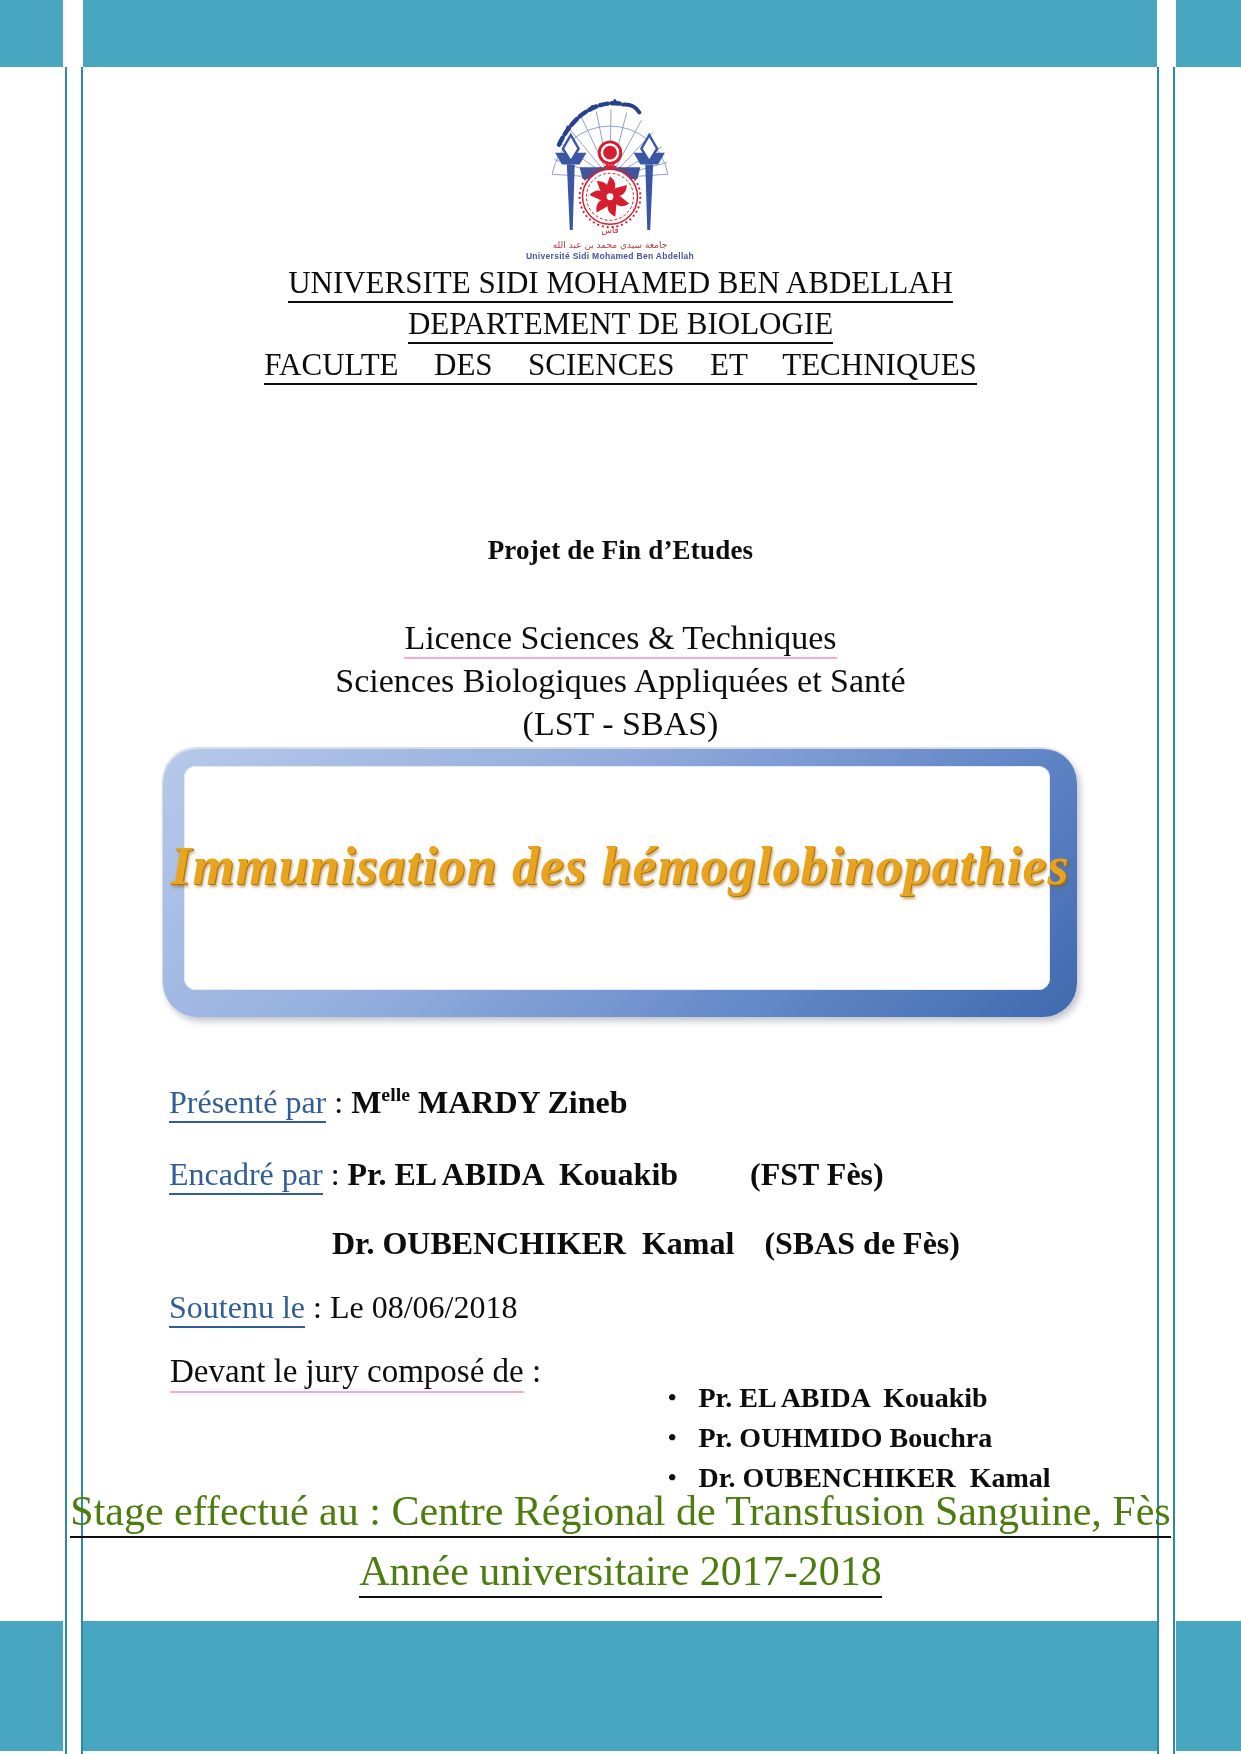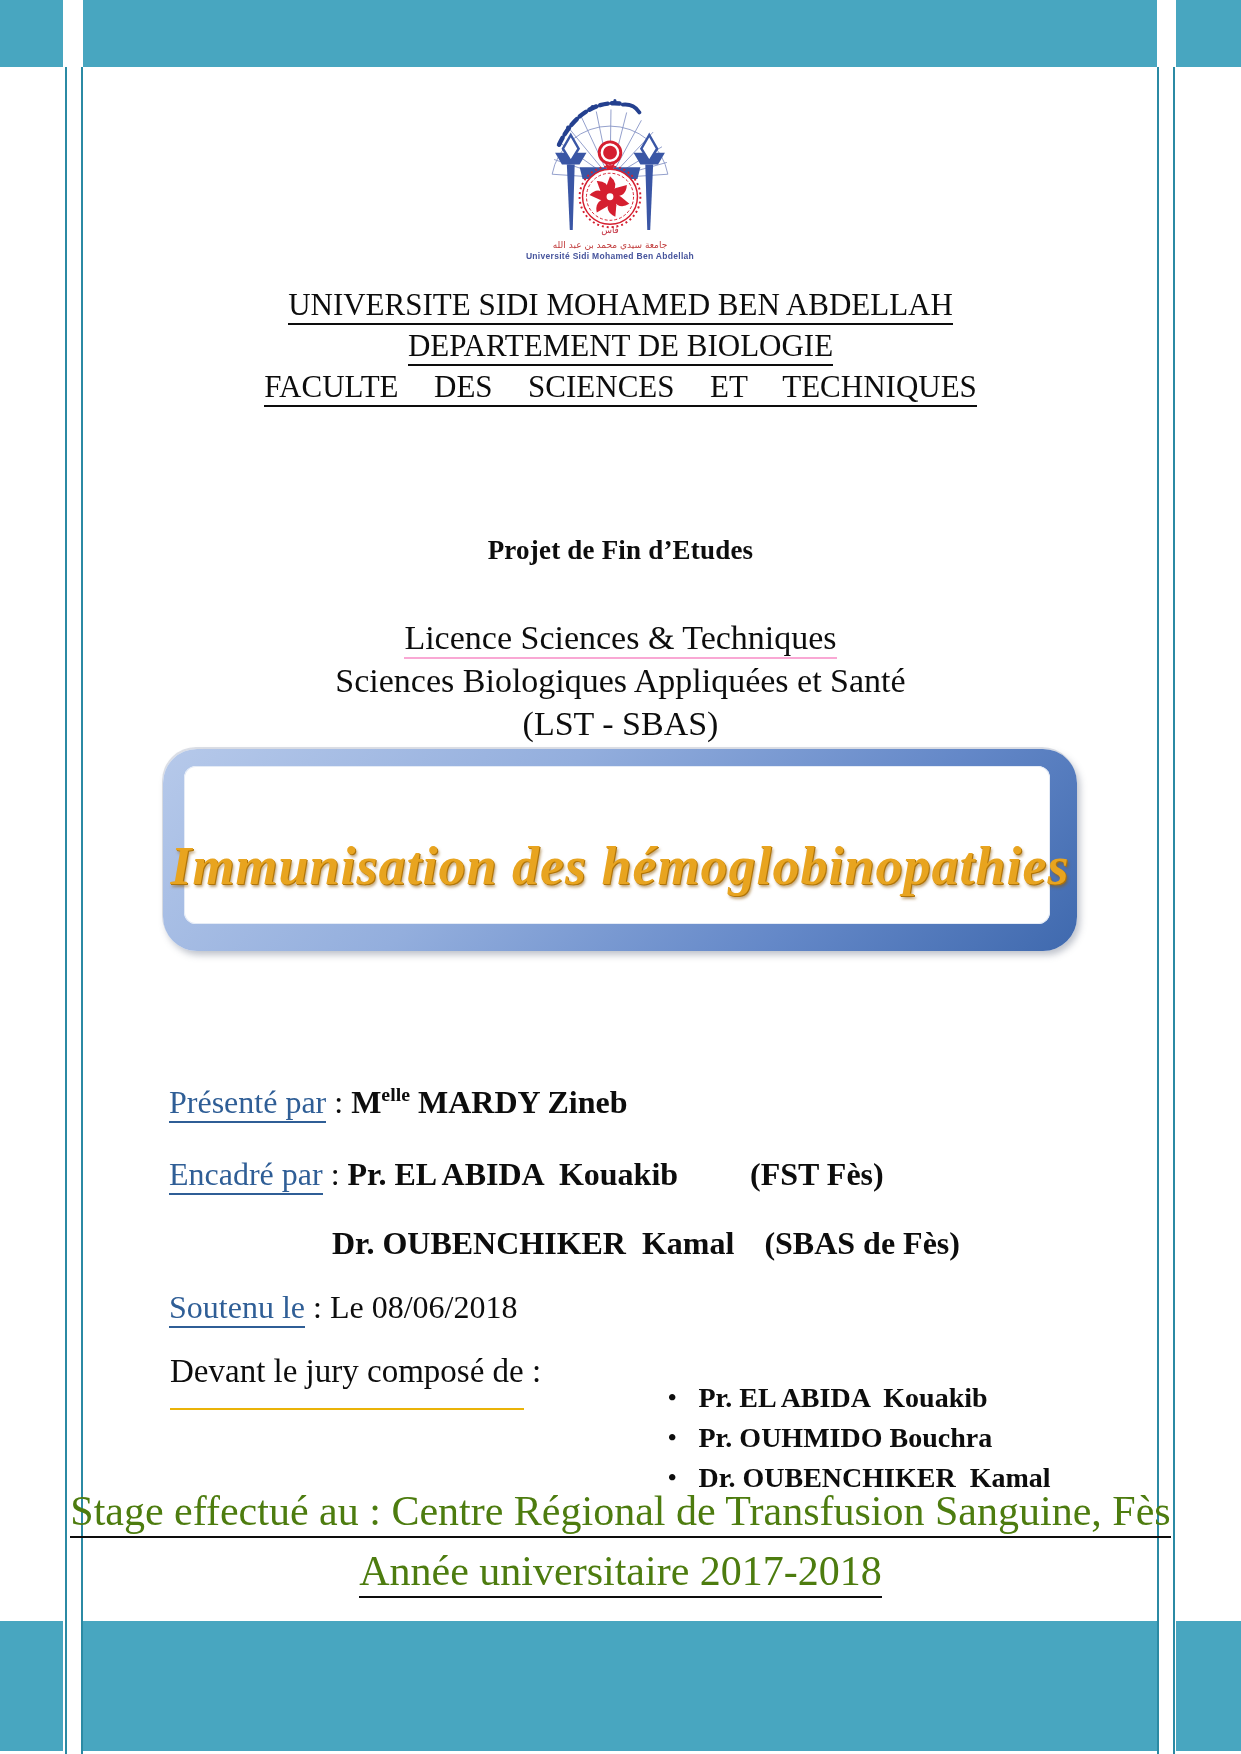--- a/index.html
+++ b/index.html
@@ -8,30 +8,30 @@
     font-family:"Liberation Serif", serif;color:#111;
   }
   
   .band{position:absolute;background:#48a6c0;}
   .vline{position:absolute;width:2px;top:67px;height:1687px;background:#2b8aa4;}
   
   .logo-wrap{position:absolute;left:505px;top:84px;width:210px;text-align:center;}
   .logo-caption-ar{font-family:"DejaVu Sans", sans-serif;font-size:9px;color:#c03a3a;line-height:11px;direction:rtl;letter-spacing:1px;}
   .logo-caption-fr{font-family:"Liberation Sans", sans-serif;font-size:8.5px;font-weight:bold;color:#46549c;line-height:11px;letter-spacing:.3px;}
   
-  .uni-head{position:absolute;left:0;right:0;top:262px;text-align:center;font-size:31px;line-height:41px;color:#0d0d0d;margin-top:22px;}
+  .uni-head{position:absolute;left:0;right:0;top:262px;text-align:center;font-size:31px;line-height:41px;color:#0d0d0d;}
   .uni-head .u{border-bottom:2px solid #0d0d0d;padding-bottom:1px;white-space:pre-wrap;}
   .fac-spacing{word-spacing:10px;}
   .kicker{position:absolute;left:0;right:0;top:535px;text-align:center;
     font-size:27px;font-weight:bold;letter-spacing:.2px;color:#0d0d0d;}
   .program{position:absolute;left:0;right:0;top:616px;text-align:center;font-size:34px;line-height:43px;color:#0d0d0d;}
   .program .u{border-bottom:2px solid #f9a8d4;padding-bottom:1px;}
   
   .banner{
-    position:absolute;left:163px;top:749px;width:914px;height:202px;border-radius:34px;
+    position:absolute;left:163px;top:749px;width:914px;height:268px;border-radius:34px;
     background:linear-gradient(135deg,#b6c9ea 0%,#93aedd 38%,#6488c8 72%,#3f69ae 100%);
     box-shadow:3px 4px 7px rgba(110,120,140,.45), -1px -2px 0 rgba(160,170,190,.35);
   }
   .banner-inner{
     position:absolute;left:21px;top:17px;right:27px;bottom:27px;background:#fff;border-radius:12px;
     box-shadow:inset 0 0 0 1px #e4ebf6;
   }
   .banner-title{
     position:absolute;left:0;right:0;top:86px;text-align:center;
     font-style:italic;font-weight:bold;font-size:54px;letter-spacing:1px;
@@ -172,21 +172,21 @@
 
   <div class="line" style="top:1188px;left:300px;">
     <span class="bold">Dr. OUBENCHIKER  Kamal</span><span class="gap-mid"></span><span class="bold">(SBAS de Fès)</span>
   </div>
 
   <div class="line" style="top:1252px;">
     <span class="blue-label">Soutenu le</span><span> : </span><span>Le 08/06/2018</span>
   </div>
 
   <div class="line" style="top:1316px;font-size:33px;">
-    <span class="u" style="border-bottom:2px solid #eab308;padding-bottom:19px;">Devant le jury composé de</span><span> :</span>
+    <span class="u" style="border-bottom:2px solid #f9a8d4;padding-bottom:2px;">Devant le jury composé de</span><span> :</span>
   </div>
 
   <div class="jury-item" style="top:1350px;">
     <span class="dot">•</span><span>Pr. EL ABIDA  Kouakib</span>
   </div>
   <div class="jury-item" style="top:1390px;">
     <span class="dot">•</span><span>Pr. OUHMIDO Bouchra</span>
   </div>
   <div class="jury-item" style="top:1430px;">
     <span class="dot">•</span><span>Dr. OUBENCHIKER  Kamal</span>

